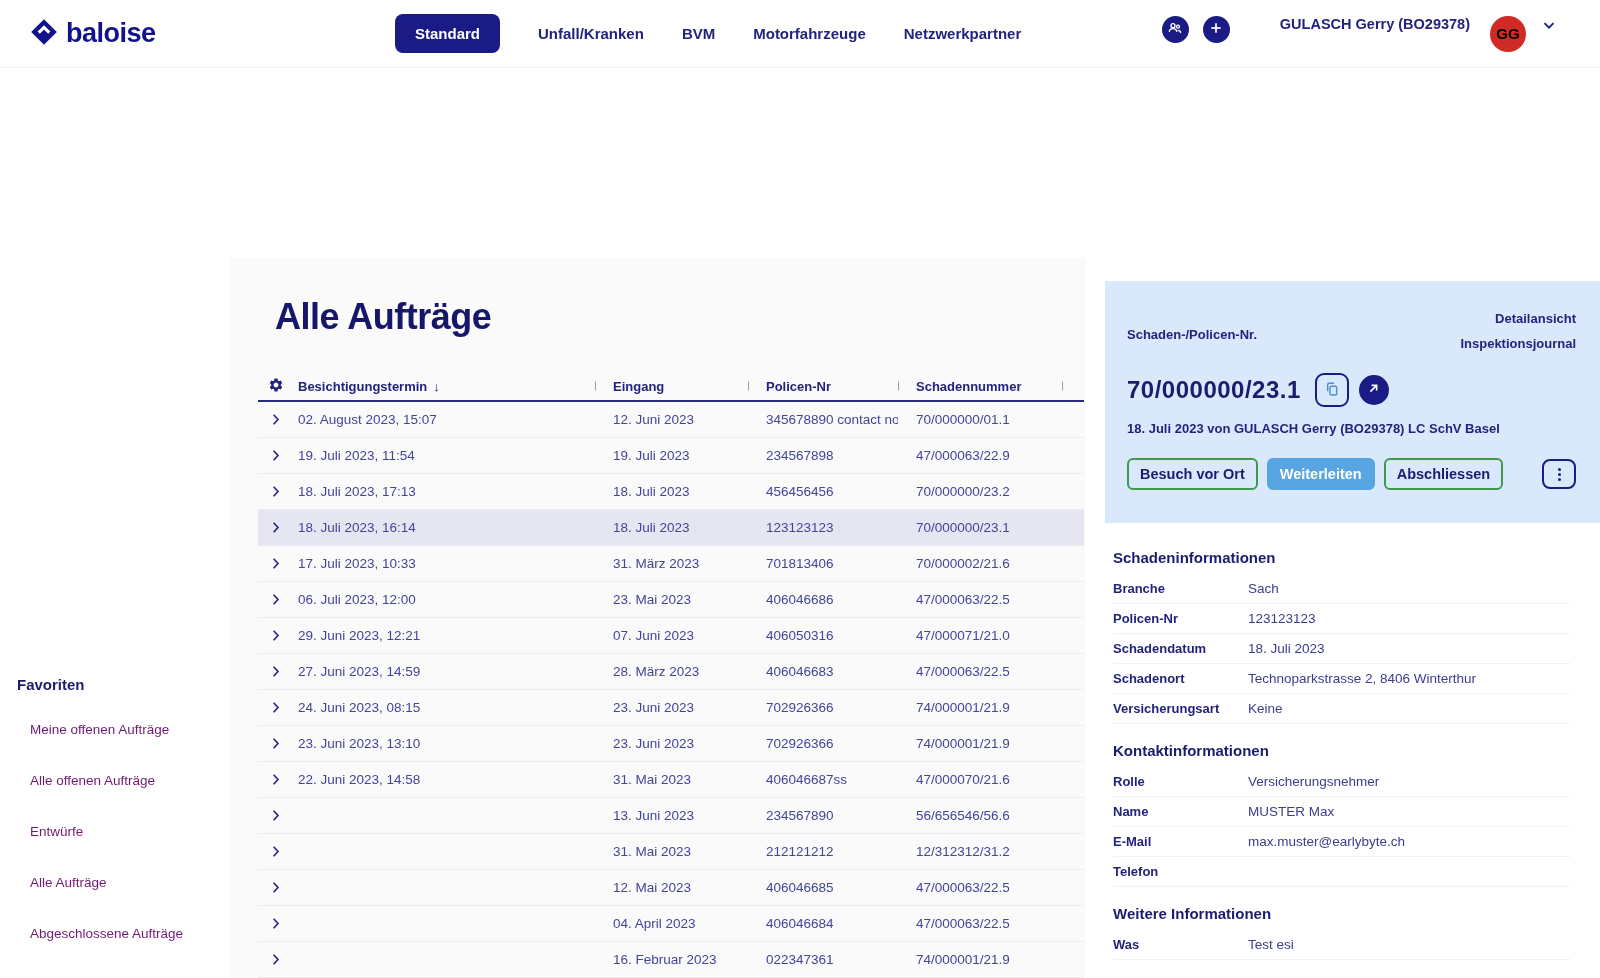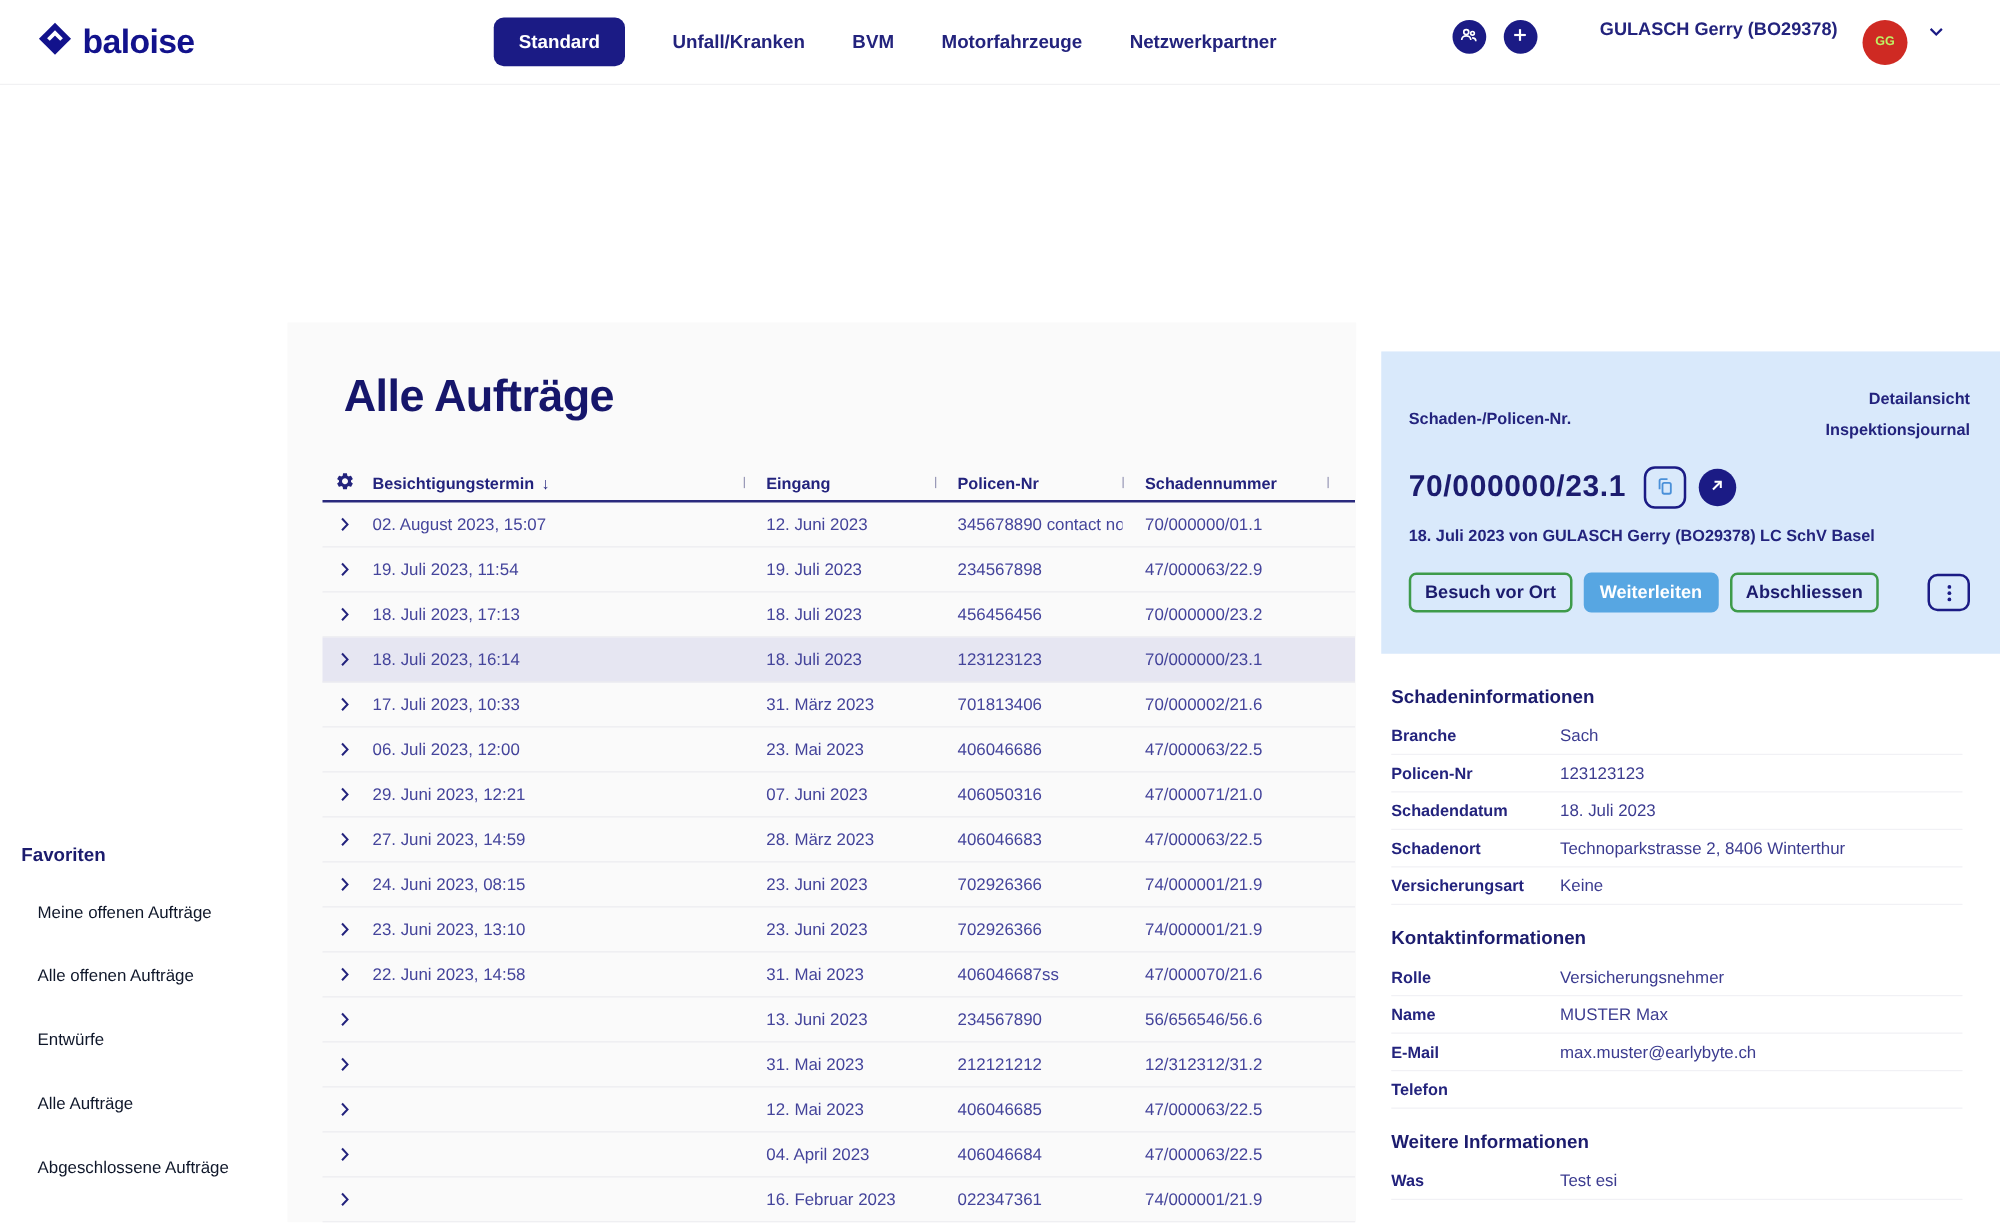--- a/index.html
+++ b/index.html
@@ -10,27 +10,27 @@
   
   .topbar { height:68px; flex:0 0 68px; display:flex; align-items:center; padding:0 42px 0 30px; background:#fff; border-bottom:1px solid #f1f1f3; }
   .logo { display:flex; align-items:center; gap:8px; width:365px; cursor:pointer; }
   .logo-text { font-size:27px; font-weight:800; color:#12128c; letter-spacing:-0.5px; }
   .tabs { display:flex; align-items:center; gap:38px; }
   .tab { background:none; border:none; font-family:inherit; font-size:15px; font-weight:600; color:#23237d; cursor:pointer; padding:0; }
   .tab.active { background:#1b1b85; color:#fff; padding:11px 20px; border-radius:8px; font-weight:700; }
   .user-area { margin-left:auto; display:flex; align-items:flex-start; gap:14px; }
   .circle-btn { width:27px; height:27px; border-radius:50%; background:#1b1b85; border:none; display:flex; align-items:center; justify-content:center; cursor:pointer; }
   .user-name { font-size:14.5px; font-weight:700; color:#23237d; margin-left:36px; }
-  .avatar { width:36px; height:36px; border-radius:50%; background:#cf2a23; color:#bef264; font-size:10px; font-weight:700; display:flex; align-items:center; justify-content:center; margin-left:6px; }
+  .avatar { width:36px; height:36px; border-radius:50%; background:#cf2a23; color:#000000; font-size:15px; font-weight:700; display:flex; align-items:center; justify-content:center; margin-left:6px; }
 
   
   .body-row { flex:1; display:flex; min-height:0;align-items:flex-end; }
   .sidebar { width:230px; flex:0 0 230px; background:#fff; padding:30px 10px 0 17px; }
   .fav-title { font-size:15px; font-weight:800; color:#1c1c6e; margin-bottom:30px; }
-  .side-item { font-size:13.5px; font-weight:500; color:#0f172a; margin-left:13px; margin-bottom:37px; cursor:pointer; line-height:14px; }
+  .side-item { font-size:13.5px; font-weight:500; color:#701a75; margin-left:13px; margin-bottom:37px; cursor:pointer; line-height:14px; }
 
   .content { flex:1; background:#fafafa; padding:30px 0 0 28px; min-width:0; }
   .page-title { font-size:36px; font-weight:800; color:#16166b; margin:8px 0 34px 17px; letter-spacing:-0.5px; }
 
   
   .table { width:826px; }
   .thead { display:flex; align-items:center; height:30px; border-bottom:2px solid #2a2a7d; font-size:13px; font-weight:700; color:#23237d; }
   .cell-chev { width:40px; flex:0 0 40px; display:flex; align-items:center; padding-left:10px; }
   .c-termin { width:297px; flex:0 0 297px; }
   .c-eingang { width:153px; flex:0 0 153px; }

